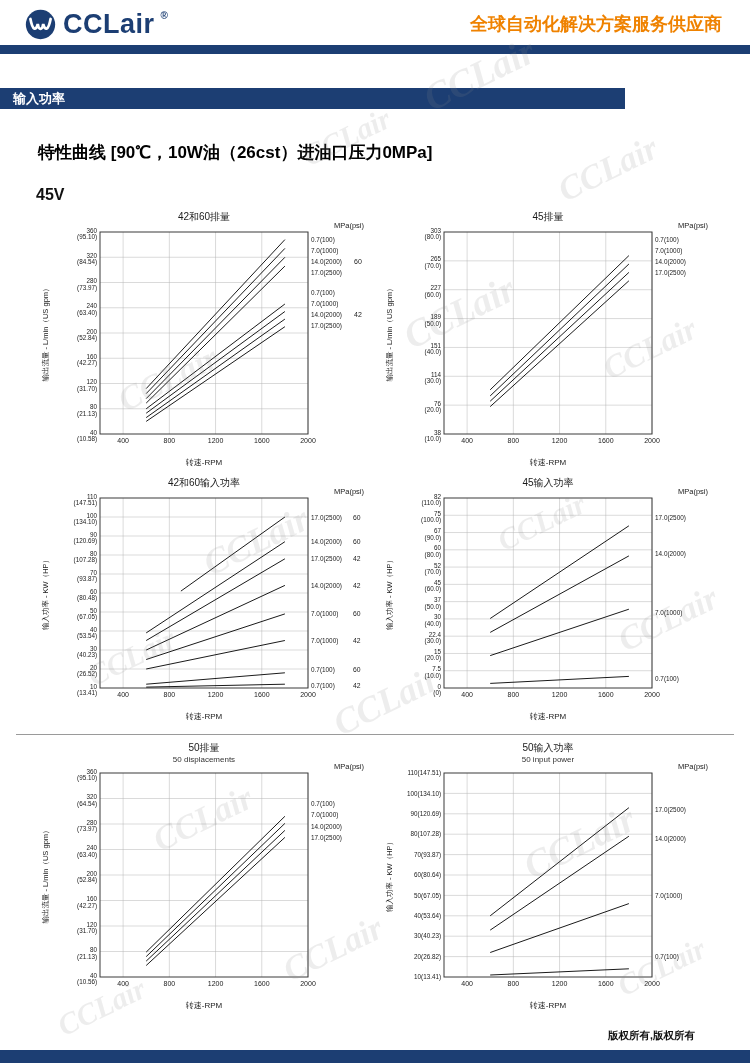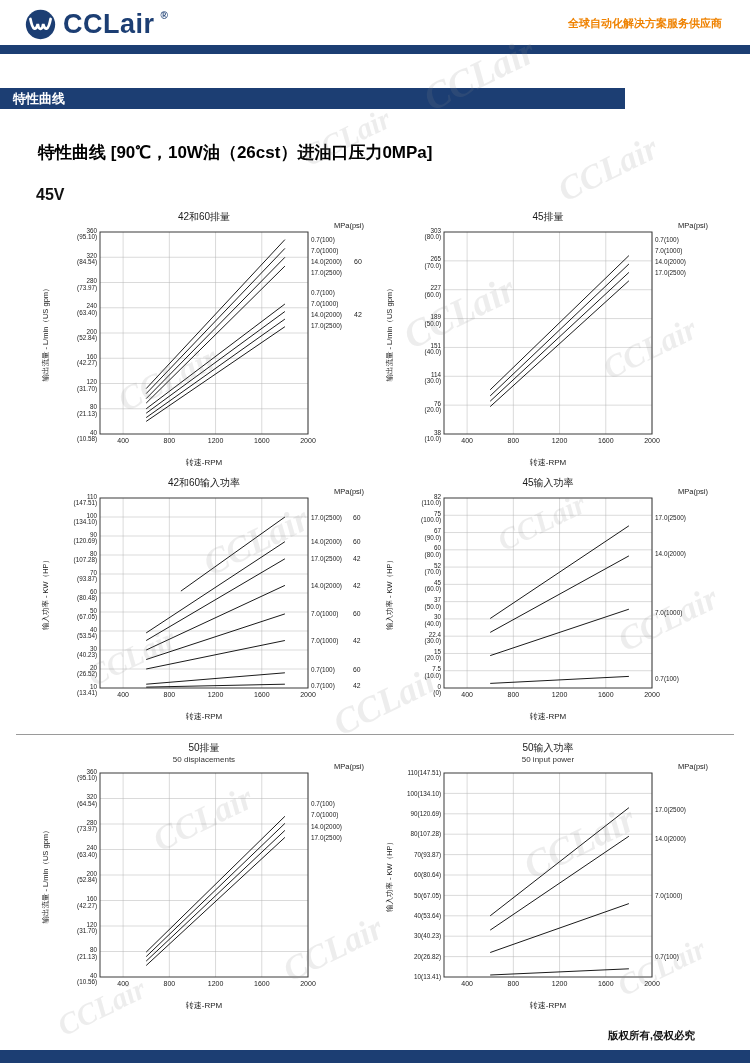--- a/index.html
+++ b/index.html
@@ -7,21 +7,21 @@
     width:750px;height:1063px;position:relative;overflow:hidden;
     background:#ffffff;color:#111;
     font-family:"Liberation Sans",sans-serif;
     --navy:#1c3e73;--orange:#ef8200;
   }
   .header{display:flex;justify-content:space-between;align-items:center;padding:8px 28px 4px 24px;}
   .logo{display:flex;align-items:flex-start;gap:6px;}
   .logo-icon svg{width:33px;height:33px;display:block;}
   .logo-text{font-size:27px;font-weight:bold;color:var(--navy);letter-spacing:.5px;line-height:33px;}
   .logo-reg{font-size:10px;color:var(--navy);margin-top:2px;font-weight:bold;}
-  .tagline{color:var(--orange);font-size:11px;font-weight:bold;padding-bottom:2px;}
+  .tagline{color:var(--orange);font-size:18px;font-weight:bold;padding-bottom:2px;}
   .header-bar{height:9px;background:var(--navy);}
   .section-bar{margin-top:34px;width:625px;height:21px;background:var(--navy);color:#fff;
     font-size:13px;font-weight:bold;line-height:21px;padding-left:13px;box-sizing:border-box;}
   .page-title{margin:32px 0 0 38px;font-size:17px;font-weight:bold;color:#000;}
   .model-label{margin:22px 0 0 36px;font-size:16px;font-weight:bold;}
   .chart-row{display:flex;justify-content:center;gap:14px;margin-top:4px;}
   .chart-row svg{display:block;}
   .divider{border-top:1px solid #9a9a9a;margin:10px 16px 0;}
   .row3{}
   .footer-text{text-align:right;padding-right:55px;font-size:10.5px;margin-top:16px;color:#111;font-weight:bold;}
@@ -61,21 +61,21 @@
       </svg>
     </span>
     <span class="logo-text">CCLair</span>
     <span class="logo-reg">®</span>
   </div>
   <div class="tagline">全球自动化解决方案服务供应商</div>
 </header>
 <div class="header-bar"></div>
 
 <div class="section-bar">
-  <span>特性曲线</span>
+  <span>输入功率</span>
 </div>
 
 <h1 class="page-title">特性曲线 [90℃，10W油（26cst）进油口压力0MPa]</h1>
 
 <div class="model-label">45V</div>
 
 <div class="chart-row">
   <svg width="330" height="262" viewBox="0 0 330 262">
       <line x1="85.11111111111111" y1="24" x2="85.11111111111111" y2="226" stroke="#b5b5b5" stroke-width="0.5"></line>
       <text x="85.11111111111111" y="235" font-size="7" fill="#1a1a1a" text-anchor="middle">400</text>
@@ -414,14 +414,14 @@
       <polyline points="108.2,191.1 246.9,97.2" fill="none" stroke="#000000" stroke-width="0.9"></polyline>
       <polyline points="108.2,213.5 246.9,164.6" fill="none" stroke="#000000" stroke-width="0.9"></polyline>
       <polyline points="108.2,236.0 246.9,229.8" fill="none" stroke="#000000" stroke-width="0.9"></polyline>
       <text x="273" y="73.22" font-size="6.4" fill="#1a1a1a">17.0(2500)</text>
       <text x="273" y="101.78" font-size="6.4" fill="#1a1a1a">14.0(2000)</text>
       <text x="273" y="158.89999999999998" font-size="6.4" fill="#1a1a1a">7.0(1000)</text>
       <text x="273" y="220.1" font-size="6.4" fill="#1a1a1a">0.7(100)</text>
     </svg>
 </div>
 
-<div class="footer-text">版权所有,侵权必究</div>
+<div class="footer-text">版权所有,版权所有</div>
 <div class="footer-bar"></div>
 
 </body></html>

